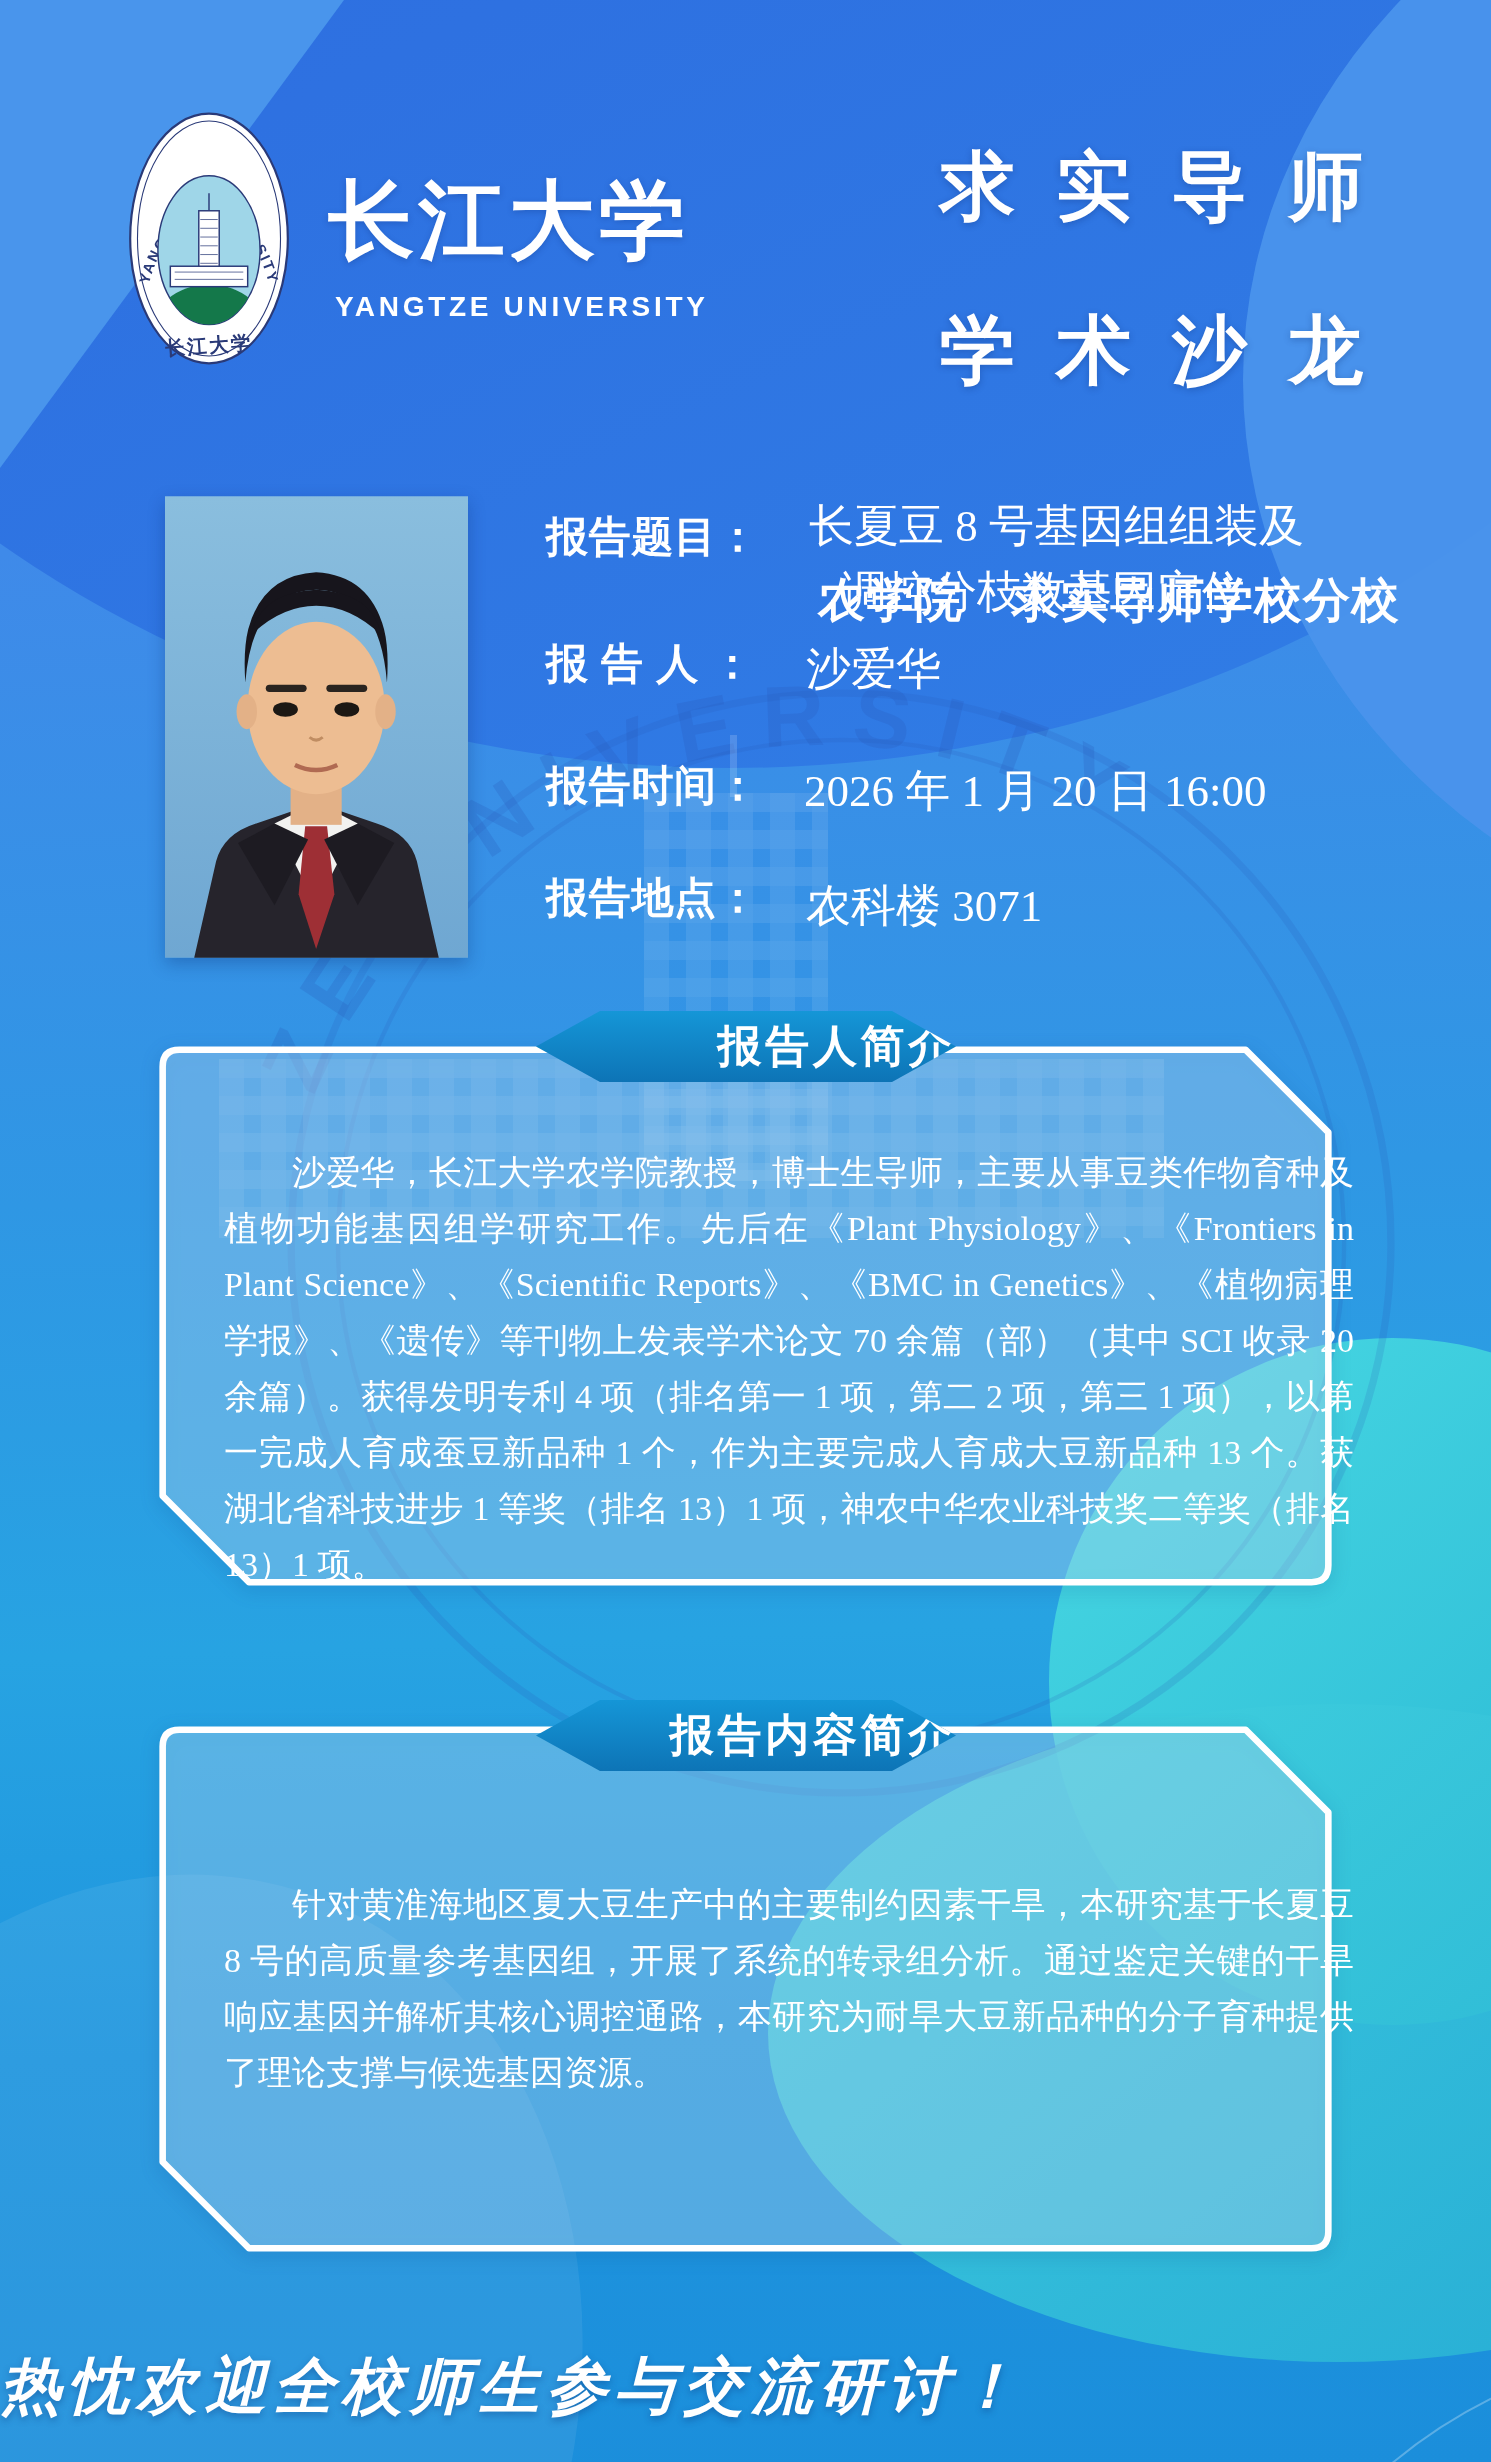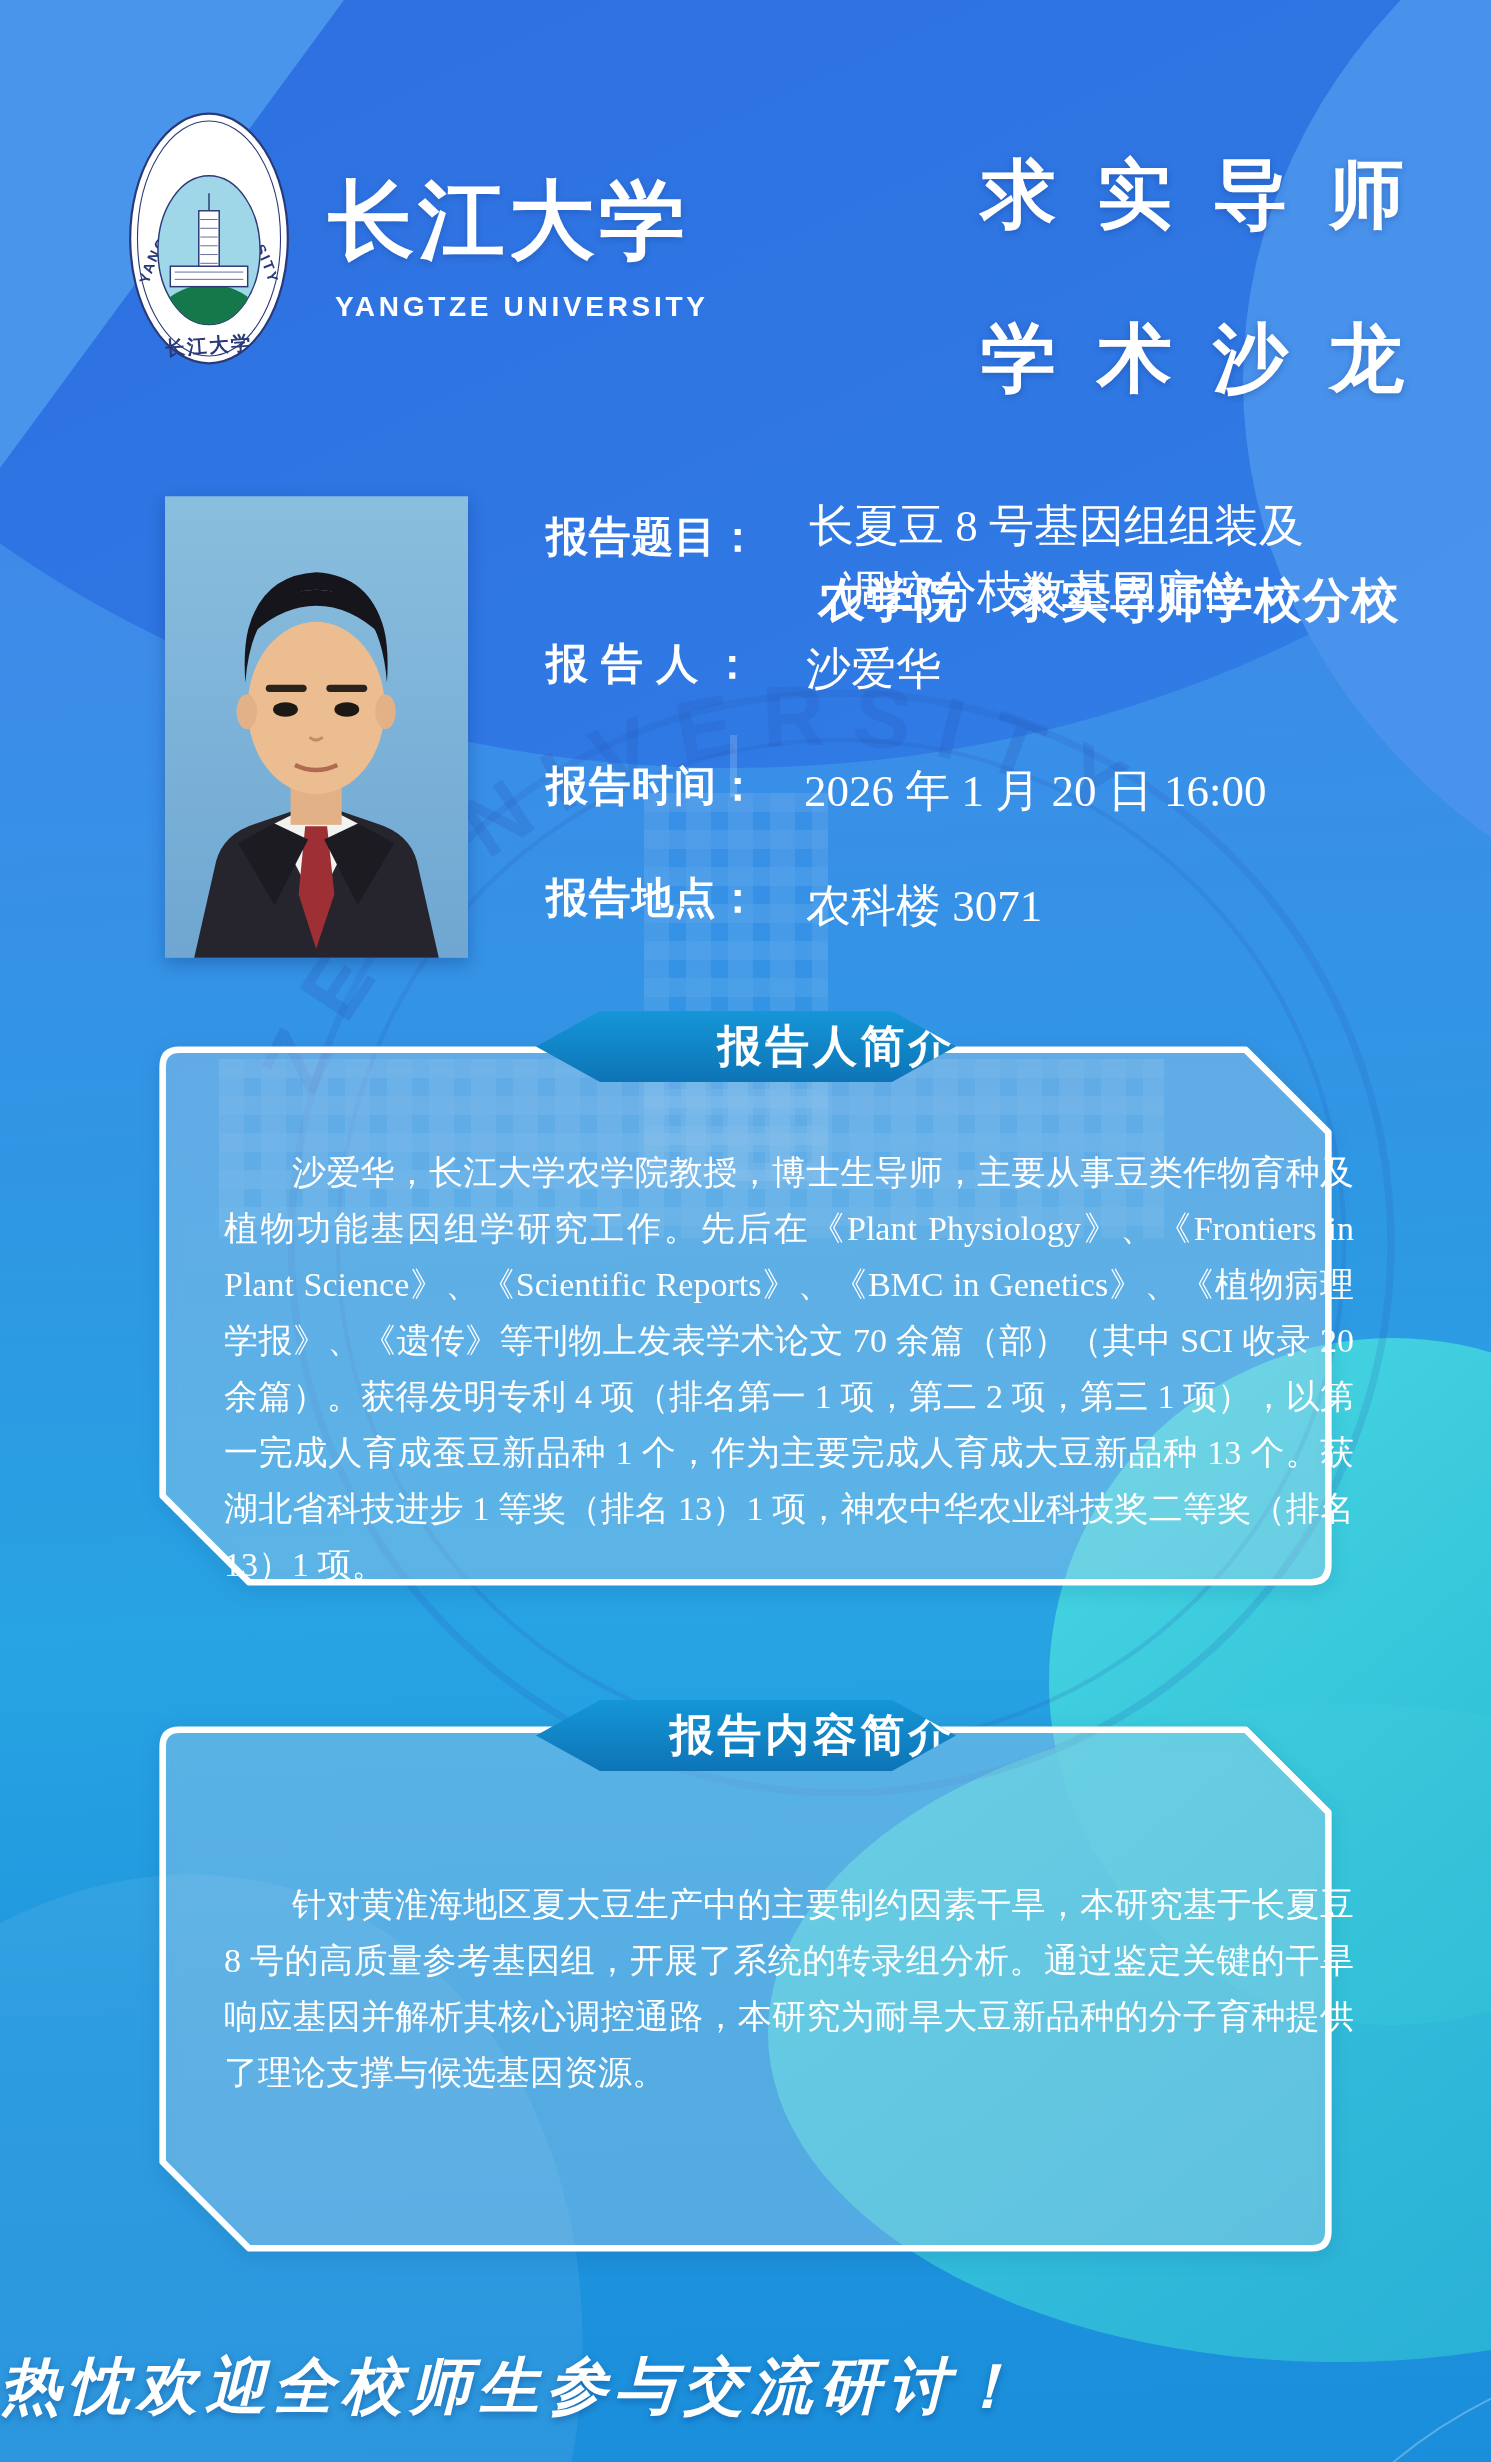--- a/index.html
+++ b/index.html
@@ -32,23 +32,23 @@
   }
   .wm-tower { left:644px; top:793px; width:184px; height:388px; }
   .wm-antenna { position:absolute; left:730px; top:735px; width:7.3px; height:62px; background:rgba(255,255,255,0.16); }
   .wm-wings { left:219px; top:1059px; width:945px; height:179px; }
   
   .seal { position:absolute; left:128px; top:111px; width:162px; height:255px; }
   .uni-cn { position:absolute; left:328px; top:152px; width:344px; font-family:"Liberation Serif","DejaVu Serif",serif;
     font-weight:bold; font-size:86px; letter-spacing:4.4px; line-height:139px; white-space:nowrap;
     text-shadow:0 2.2px 5.9px rgba(10,40,110,.25); }
   .uni-en { position:absolute; left:335px; top:291px; font-size:28px; font-weight:bold; letter-spacing:3.7px; white-space:nowrap; }
-  .salon { position:absolute; left:981px; top:143px; font-family:"Liberation Serif","DejaVu Serif",serif;
+  .salon { position:absolute; left:940px; top:143px; font-family:"Liberation Serif","DejaVu Serif",serif;
     font-weight:bold; font-size:75px; letter-spacing:41px; line-height:88px; white-space:nowrap;
-    text-shadow:0 2.2px 7.3px rgba(10,40,110,.30);margin-top:8px; }
+    text-shadow:0 2.2px 7.3px rgba(10,40,110,.30); }
   .salon-l2 { top:307px; }
   .subtitle { position:absolute; left:818px; top:544px; font-size:47px; font-weight:bold; letter-spacing:1.5px; white-space:nowrap;margin-top:25px; }
   
   .photo { position:absolute; left:165px; top:496px; width:303px; height:462px; box-shadow:0 5.9px 16px rgba(10,40,110,.30); }
   .lbl { position:absolute; left:546px; font-size:42px; font-weight:bold; white-space:nowrap; letter-spacing:0.7px; }
   .val { position:absolute; font-family:"Liberation Serif","DejaVu Serif",serif; font-size:45px; white-space:nowrap; }
   .lbl-title { top:509px; } .val-title1 { left:809px; top:496px; } .val-title2 { left:842px; top:562px; }
   .lbl-speaker { top:636px; } .val-speaker { left:806px; top:639px; }
   .lbl-time { top:758px; } .val-time { left:804px; top:761px; }
   .lbl-venue { top:870px; } .val-venue { left:806px; top:876px; }

